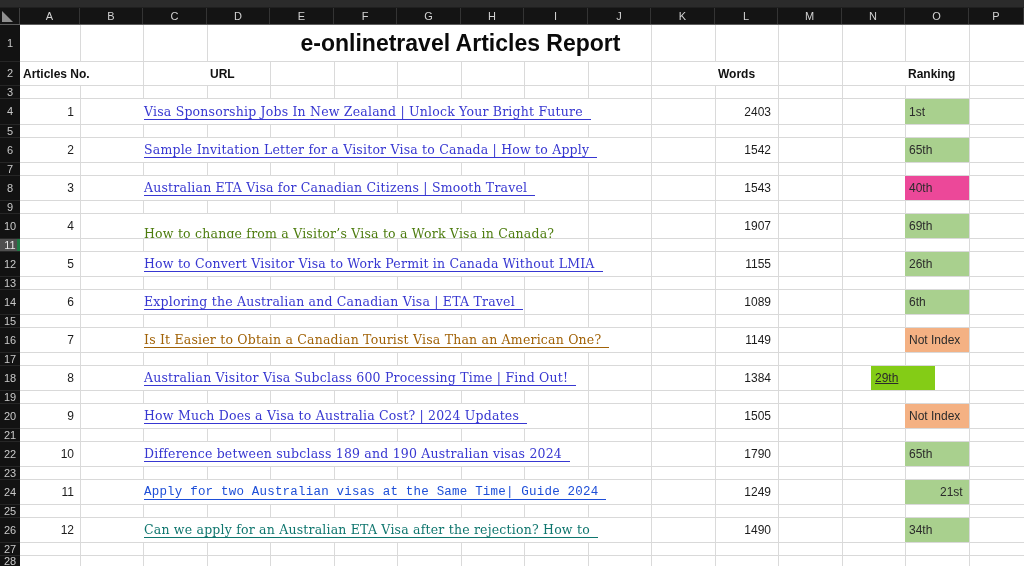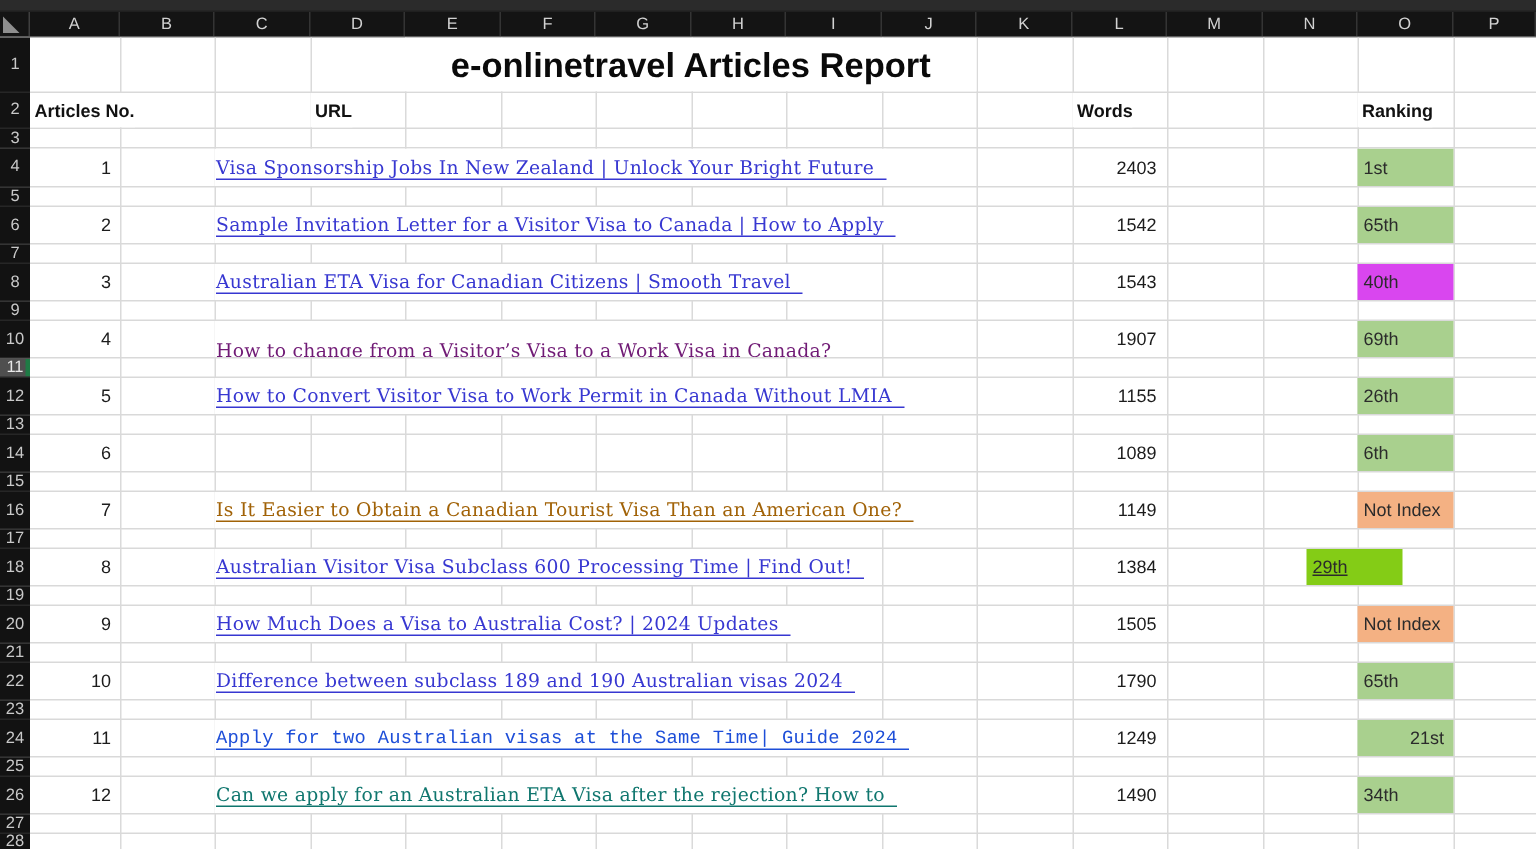--- a/index.html
+++ b/index.html
@@ -137,33 +137,33 @@
         <div class="rb"></div>
       </div>
       <div class="row" style="height: 25px;">
         <div class="rh">8</div>
         <div class="rb">
           <div class="cell num" style="left: 0px; width: 58px;">3</div>
           <div class="cell link-cell mask" style="left: 123px;">
             <a href="#" style="color: rgb(55, 55, 209);">Australian ETA Visa for Canadian Citizens | Smooth Travel</a>
           </div>
           <div class="cell words" style="left: 695px; width: 60px;">1543</div>
-          <div class="cell rank" style="left: 885px; width: 64px; background: #d946ef;">40th</div>
+          <div class="cell rank" style="left: 885px; width: 64px; background: #ec4899;">40th</div>
         </div>
       </div>
       <div class="row" style="height: 13px;">
         <div class="rh">9</div>
         <div class="rb"></div>
       </div>
       <div class="row" style="height: 25px;">
         <div class="rh">10</div>
         <div class="rb">
           <div class="cell num" style="left: 0px; width: 58px;">4</div>
           <div class="cell link-cell mask" style="left: 123px;">
-            <a href="#" style="color: #701a75; margin-top: 16px;">How to change from a Visitor’s Visa to a Work Visa in Canada?</a>
+            <a href="#" style="color: #4d7c0f; margin-top: 16px;">How to change from a Visitor’s Visa to a Work Visa in Canada?</a>
           </div>
           <div class="cell words" style="left: 695px; width: 60px;">1907</div>
           <div class="cell rank" style="left: 885px; width: 64px; background: rgb(169, 208, 142);">69th</div>
         </div>
       </div>
       <div class="row" style="height: 13px;">
         <div class="rh sel">11</div>
         <div class="rb"></div>
       </div>
       <div class="row" style="height: 25px;">
@@ -178,20 +178,23 @@
         </div>
       </div>
       <div class="row" style="height: 13px;">
         <div class="rh">13</div>
         <div class="rb"></div>
       </div>
       <div class="row" style="height: 25px;">
         <div class="rh">14</div>
         <div class="rb">
           <div class="cell num" style="left: 0px; width: 58px;">6</div>
+          <div class="cell link-cell mask" style="left: 123px;">
+            <a href="#" style="color: rgb(55, 55, 209);">Exploring the Australian and Canadian Visa | ETA Travel</a>
+          </div>
           <div class="cell words" style="left: 695px; width: 60px;">1089</div>
           <div class="cell rank" style="left: 885px; width: 64px; background: rgb(169, 208, 142);">6th</div>
         </div>
       </div>
       <div class="row" style="height: 13px;">
         <div class="rh">15</div>
         <div class="rb"></div>
       </div>
       <div class="row" style="height: 25px;">
         <div class="rh">16</div>

